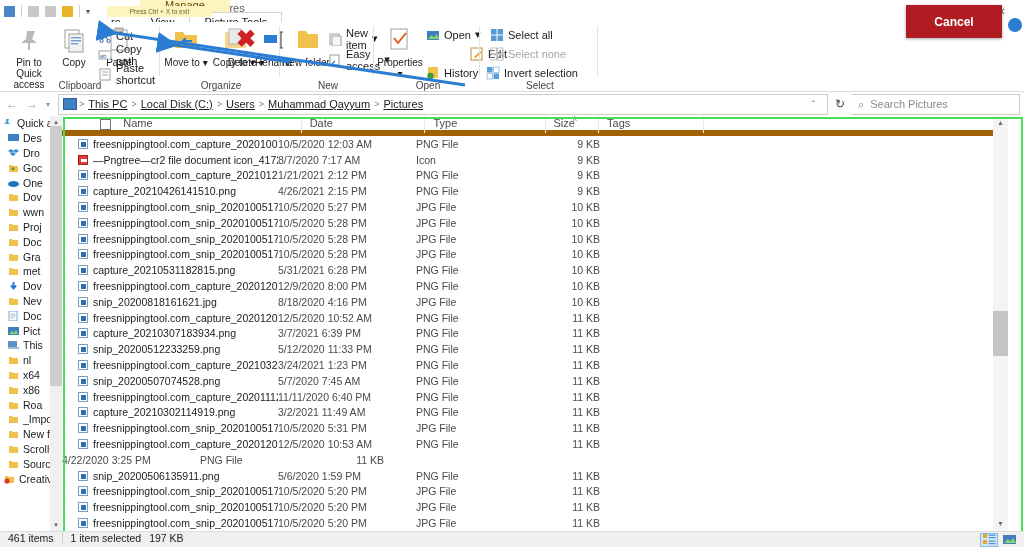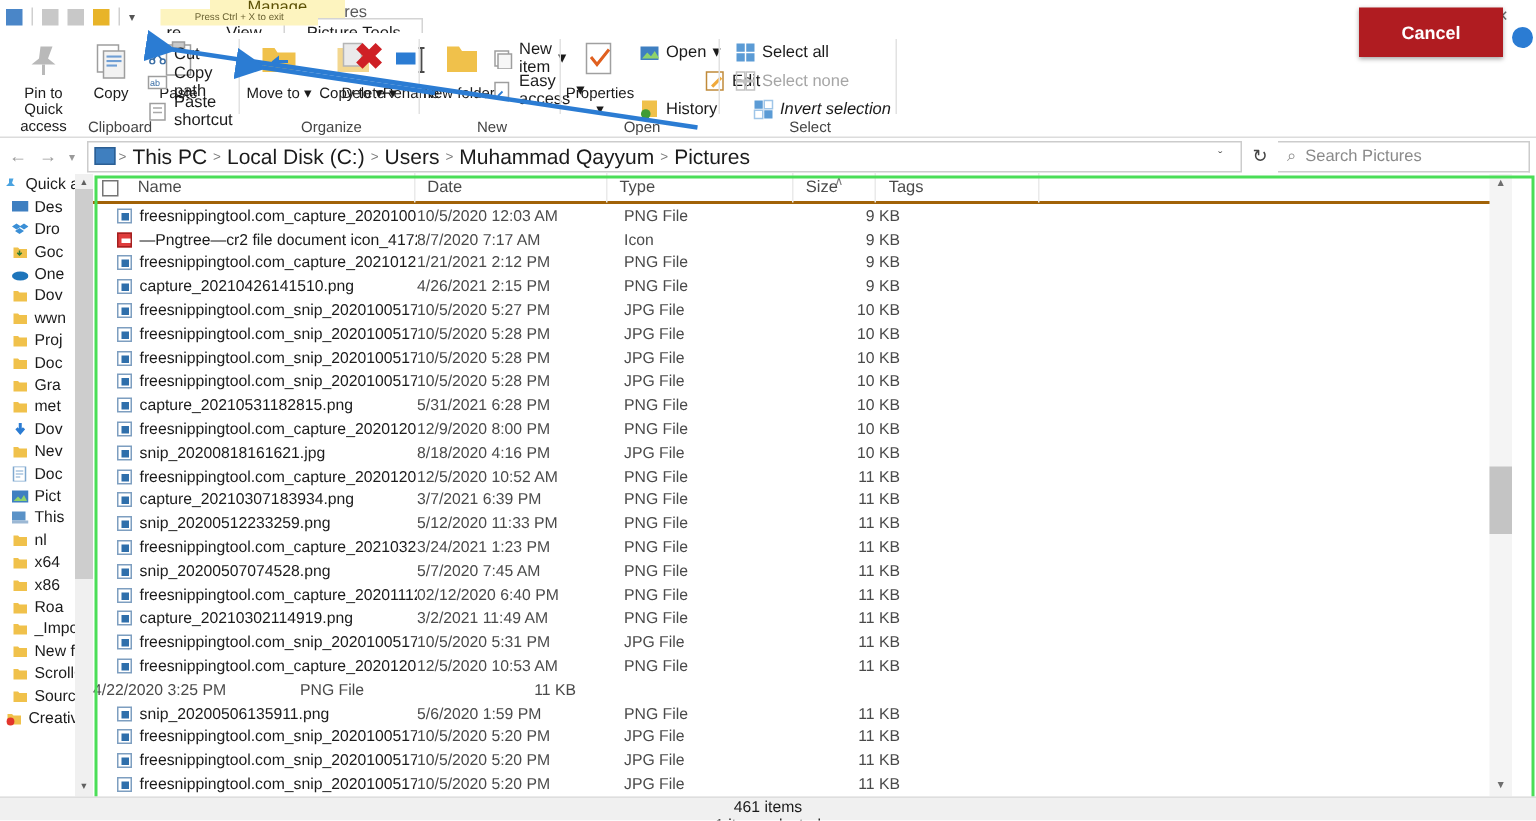--- a/index.html
+++ b/index.html
@@ -76,21 +76,21 @@
   .addrbar {
     position:absolute; left:0; top:92px; width:1024px; height:24px;
     background:#ffffff; display:flex; align-items:center;
   }
   .navbtns { display:flex; align-items:center; width:58px; padding-left:6px; gap:8px; color:#9a9a9a; font-size:12px; }
   .navbtns .enabled { color:#4d4d4d; }
   .crumbbox {
     flex:1 1 auto; height:21px; border:1px solid #cccccc; background:#fff;
     display:flex; align-items:center; padding:0 4px; margin-right:0px;
   }
-  .crumb { font-size:14px; color:#1b1b1b; padding:0 4px; }
+  .crumb { font-size:11px; color:#1b1b1b; padding:0 4px;text-decoration:underline; }
   .crumbsep { font-size:9px; color:#7a7a7a; }
   .crumb-ico { width:14px; height:12px; background:#3f7fbf; border:1px solid #2c5f93; margin-right:2px; }
   .crumb-caret { margin-left:auto; font-size:9px; color:#555; padding:0 8px; }
   .refresh { width:24px; text-align:center; font-size:12px; color:#444; }
   .searchbox {
     width:168px; height:21px; border:1px solid #cccccc; border-left:none;
     display:flex; align-items:center; padding:0 6px; gap:6px;
     color:#8a8a8a; font-size:11px; margin-right:4px;
   }
 
@@ -109,22 +109,22 @@
   }
   .nav-thumb { position:absolute; left:0; top:10px; width:12px; height:260px; background:#cdcdcd; }
   .nav-arrow { position:absolute; left:0; width:12px; height:12px; font-size:7px; color:#606060; text-align:center; line-height:12px; }
 
   .listpane {
     position:absolute; left:62px; top:116px; width:962px; height:415px;
     background:#ffffff;
   }
   .colhead {
     position:absolute; left:0; top:0; height:20px; width:946px;
-    display:flex; align-items:center; border-bottom:2px solid #a16207;
-    font-size:11px; color:#4b4b4b;
+    display:flex; align-items:center; border-bottom:6px solid #a16207;
+    font-size:11px; color:#4b4b4b;padding-left:32px;
   }
   .ch { position:relative; height:20px; line-height:20px; padding-left:8px; border-right:1px solid #eaeaea; }
   .ch.chk { width:22px; padding-left:6px; border-right:none; }
   .chkbox { width:11px; height:11px; border:1px solid #757575; background:#fff; display:inline-block; vertical-align:middle; }
   .sortmark { position:absolute; left:50%; top:-4px; font-size:8px; color:#7a7a7a; }
 
   .rows { position:absolute; left:0; top:20px; width:946px; height:395px; overflow:hidden; }
   .row { height:15.8px; display:flex; align-items:center; font-size:10.5px; color:#1b1b1b; }
   .row .c-name { width:216px; display:flex; align-items:center; gap:5px; padding-left:16px; white-space:nowrap; overflow:hidden; }
   .row .c-date { width:138px; color:#4a4a4a; }
@@ -143,21 +143,21 @@
   
   .greenrect {
     position:absolute; left:63px; top:117px; width:960px; height:418px;
     border:2px solid #4ade57; pointer-events:none;
   }
 
   
   .statusbar {
     position:absolute; left:0; bottom:0; width:1024px; height:16px;
     background:#f0f0f0; border-top:1px solid #dedede;
-    display:flex; align-items:center; font-size:10.5px; color:#1b1b1b;flex-direction:column;
+    display:flex; font-size:10.5px; color:#1b1b1b;
   }
   .sb-seg { padding:0 8px; }
   .sb-sep { width:1px; height:11px; background:#cfcfcf; }
   .viewtoggles { margin-left:auto; display:flex; align-items:center; gap:2px; padding-right:6px; }
   .vt { width:18px; height:14px; border:1px solid transparent; display:flex; align-items:center; justify-content:center; }
   .vt.active { background:#cde8f6; border-color:#7fbde0; }
 
   
   .start-cap {
     position:absolute; left:8px; top:8px; width:88px; height:33px;
@@ -411,21 +411,21 @@
         <span class="mi">
           <svg width="14" height="14" viewBox="0 0 14 14">
               <rect x="1" y="1" width="5.5" height="5.5" fill="none" stroke="#c2c2c2"></rect>
               <rect x="7.5" y="1" width="5.5" height="5.5" fill="none" stroke="#c2c2c2"></rect>
               <rect x="1" y="7.5" width="5.5" height="5.5" fill="none" stroke="#c2c2c2"></rect>
               <rect x="7.5" y="7.5" width="5.5" height="5.5" fill="none" stroke="#c2c2c2"></rect>
             </svg>
         </span>
         <span>Select none</span>
       </div>
-      <div class="smallbtn" style="left:20px; top:42px;font-style:italic;">
+      <div class="smallbtn" style="left:4px; top:42px;">
         <span class="mi">
           <svg width="14" height="14" viewBox="0 0 14 14">
               <rect x="1" y="1" width="5.5" height="5.5" fill="#5b9bd5"></rect>
               <rect x="7.5" y="1" width="5.5" height="5.5" fill="none" stroke="#9fc5e8"></rect>
               <rect x="1" y="7.5" width="5.5" height="5.5" fill="none" stroke="#9fc5e8"></rect>
               <rect x="7.5" y="7.5" width="5.5" height="5.5" fill="#5b9bd5"></rect>
             </svg>
         </span>
         <span>Invert selection</span>
       </div>
@@ -829,21 +829,21 @@
           <div class="c-date">5/7/2020 7:45 AM</div>
           <div class="c-type">PNG File</div>
           <div class="c-size">11 KB</div>
           <div class="c-tags"></div>
         </div>
         <div class="row">
           <div class="c-name">
             <span class="fi"></span>
             <span>freesnippingtool.com_capture_20201112184...</span>
           </div>
-          <div class="c-date">02/12/2020 6:40 PM</div>
+          <div class="c-date">11/11/2020 6:40 PM</div>
           <div class="c-type">PNG File</div>
           <div class="c-size">11 KB</div>
           <div class="c-tags"></div>
         </div>
         <div class="row">
           <div class="c-name">
             <span class="fi"></span>
             <span>capture_20210302114919.png</span>
           </div>
           <div class="c-date">3/2/2021 11:49 AM</div>

